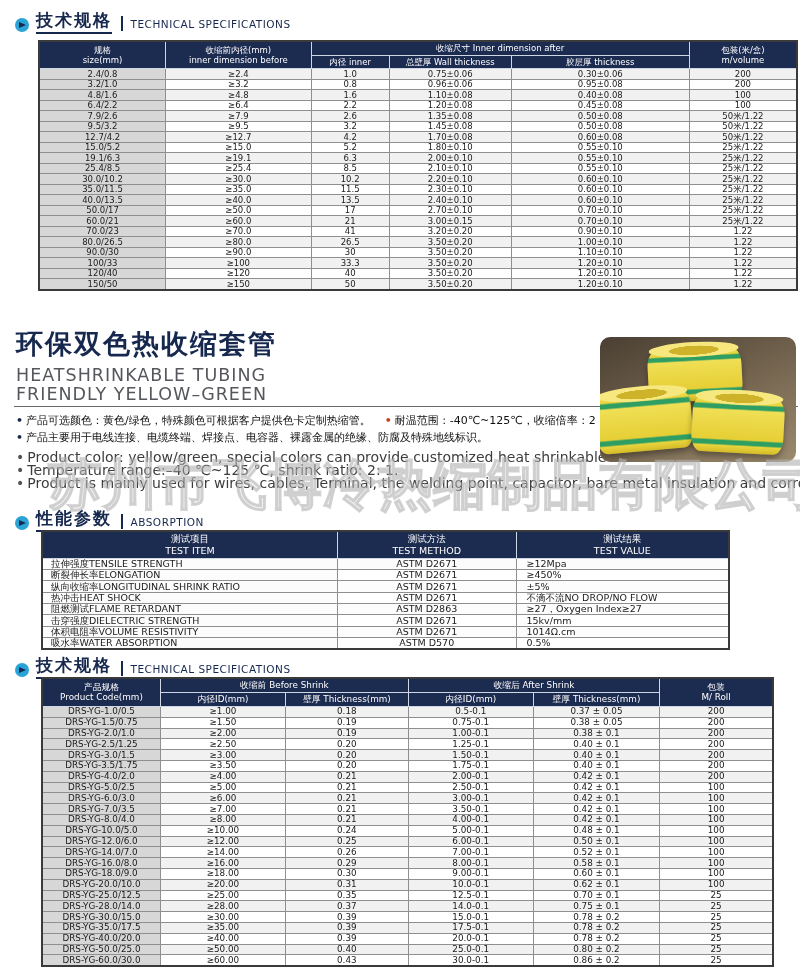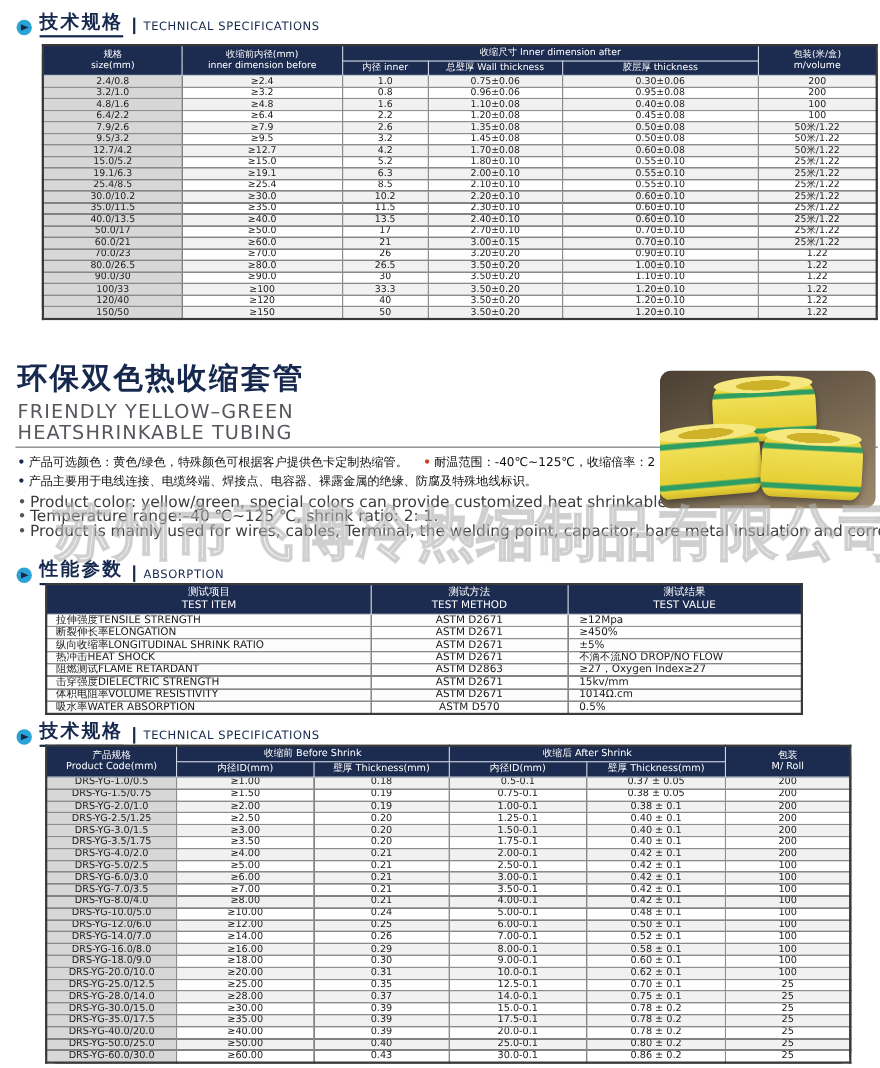--- a/index.html
+++ b/index.html
@@ -10,21 +10,21 @@
   .section-header{position:absolute;display:flex;align-items:flex-end;gap:7px;}
   .icon-dot{width:14px;height:14px;border-radius:50%;background:#2aa3d6;position:relative;flex:0 0 auto;margin-bottom:2px;}
   .icon-dot::after{content:"";position:absolute;left:4px;top:4px;width:0;height:0;
         border-left:7px solid #16284e;border-top:3.5px solid transparent;border-bottom:3.5px solid transparent;}
   .sec-zh{font-size:17px;font-weight:bold;color:#16284e;letter-spacing:2px;
         border-bottom:2px solid #16284e;padding-bottom:2px;line-height:1.1;}
   .sec-sep{width:1.5px;height:15px;background:#16284e;margin:0 1px 3px 2px;}
   .sec-en{font-size:10.5px;font-weight:normal;color:#16284e;letter-spacing:.5px;margin-bottom:4px;}
 
   
-  table{border-collapse:collapse;table-layout:fixed;background:#737373;border-radius:11px;}
+  table{border-collapse:collapse;table-layout:fixed;background:#3b82f6;}
   table{border:2px solid #3a3a3a;}
   thead th{background:#1c2b50;color:#fff;font-weight:normal;border:1px solid #cfd6e4;padding:1px 0;line-height:1.25;}
   tbody td{border:1px solid #8f8f8f;text-align:center;padding:0;line-height:1;overflow:hidden;white-space:nowrap;}
   tbody tr:nth-child(odd) td{background:#f1f1f1;}
   tbody tr:nth-child(even) td{background:#ffffff;}
   tbody td:first-child{background:#d7d7d7 !important;}
 
   .t1{position:absolute;left:38px;top:40px;width:760px;font-size:8.5px;}
   .t1 thead th{font-size:8.5px;}
   .t1 tbody td{height:9.5px;font-size:8.5px;color:#1a1a1a;}
@@ -229,21 +229,21 @@
           <td>60.0/21</td>
           <td>≥60.0</td>
           <td>21</td>
           <td>3.00±0.15</td>
           <td>0.70±0.10</td>
           <td>25米/1.22</td>
         </tr>
         <tr>
           <td>70.0/23</td>
           <td>≥70.0</td>
-          <td>26</td>
+          <td>41</td>
           <td>3.20±0.20</td>
           <td>0.90±0.10</td>
           <td>1.22</td>
         </tr>
         <tr>
           <td>80.0/26.5</td>
           <td>≥80.0</td>
           <td>26.5</td>
           <td>3.50±0.20</td>
           <td>1.00±0.10</td>
@@ -279,22 +279,22 @@
           <td>50</td>
           <td>3.50±0.20</td>
           <td>1.20±0.10</td>
           <td>1.22</td>
         </tr>
       </tbody>
   </table>
 
   <div class="product-title">环保双色热收缩套管</div>
   <div class="product-sub">
+    <div>HEATSHRINKABLE TUBING</div>
     <div>FRIENDLY YELLOW–GREEN</div>
-    <div>HEATSHRINKABLE TUBING</div>
   </div>
   <div class="rule"></div>
 
   <div class="bullets">
     <div class="b-zh">
       <span class="dot-navy">•</span><span>产品可选颜色：黄色/绿色，特殊颜色可根据客户提供色卡定制热缩管。</span><span class="dot-red">•</span><span>耐温范围：-40℃~125℃，收缩倍率：2：1。</span>
     </div>
     <div class="b-zh">
       <span class="dot-navy">•</span><span>产品主要用于电线连接、电缆终端、焊接点、电容器、裸露金属的绝缘、防腐及特殊地线标识。</span>
     </div>

